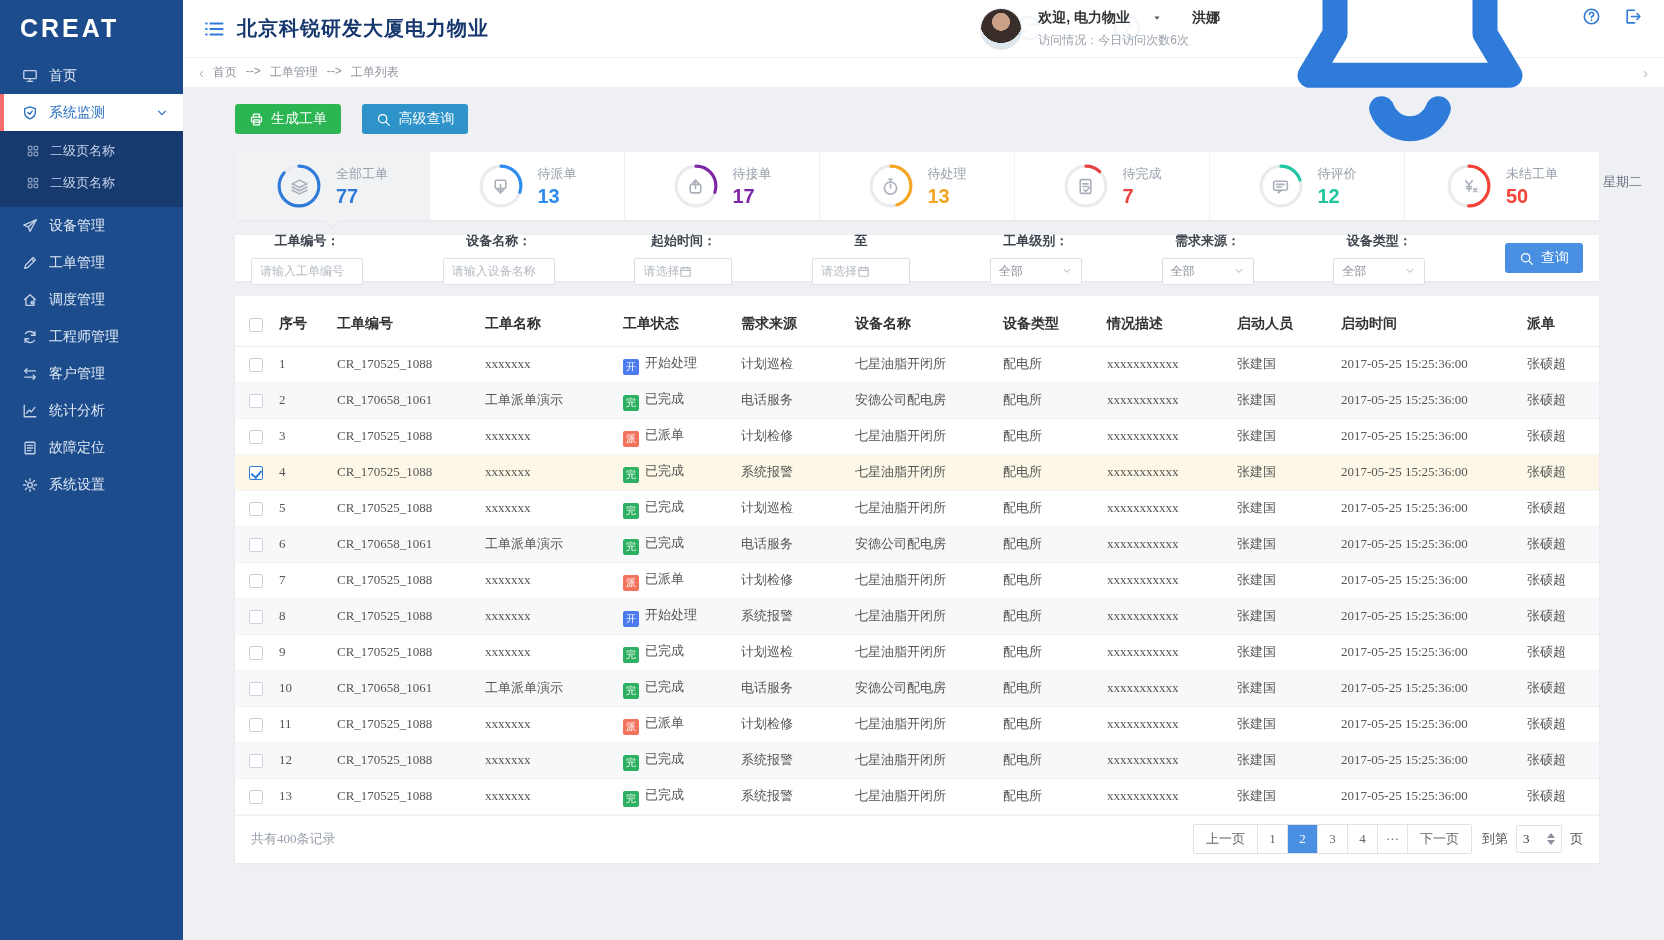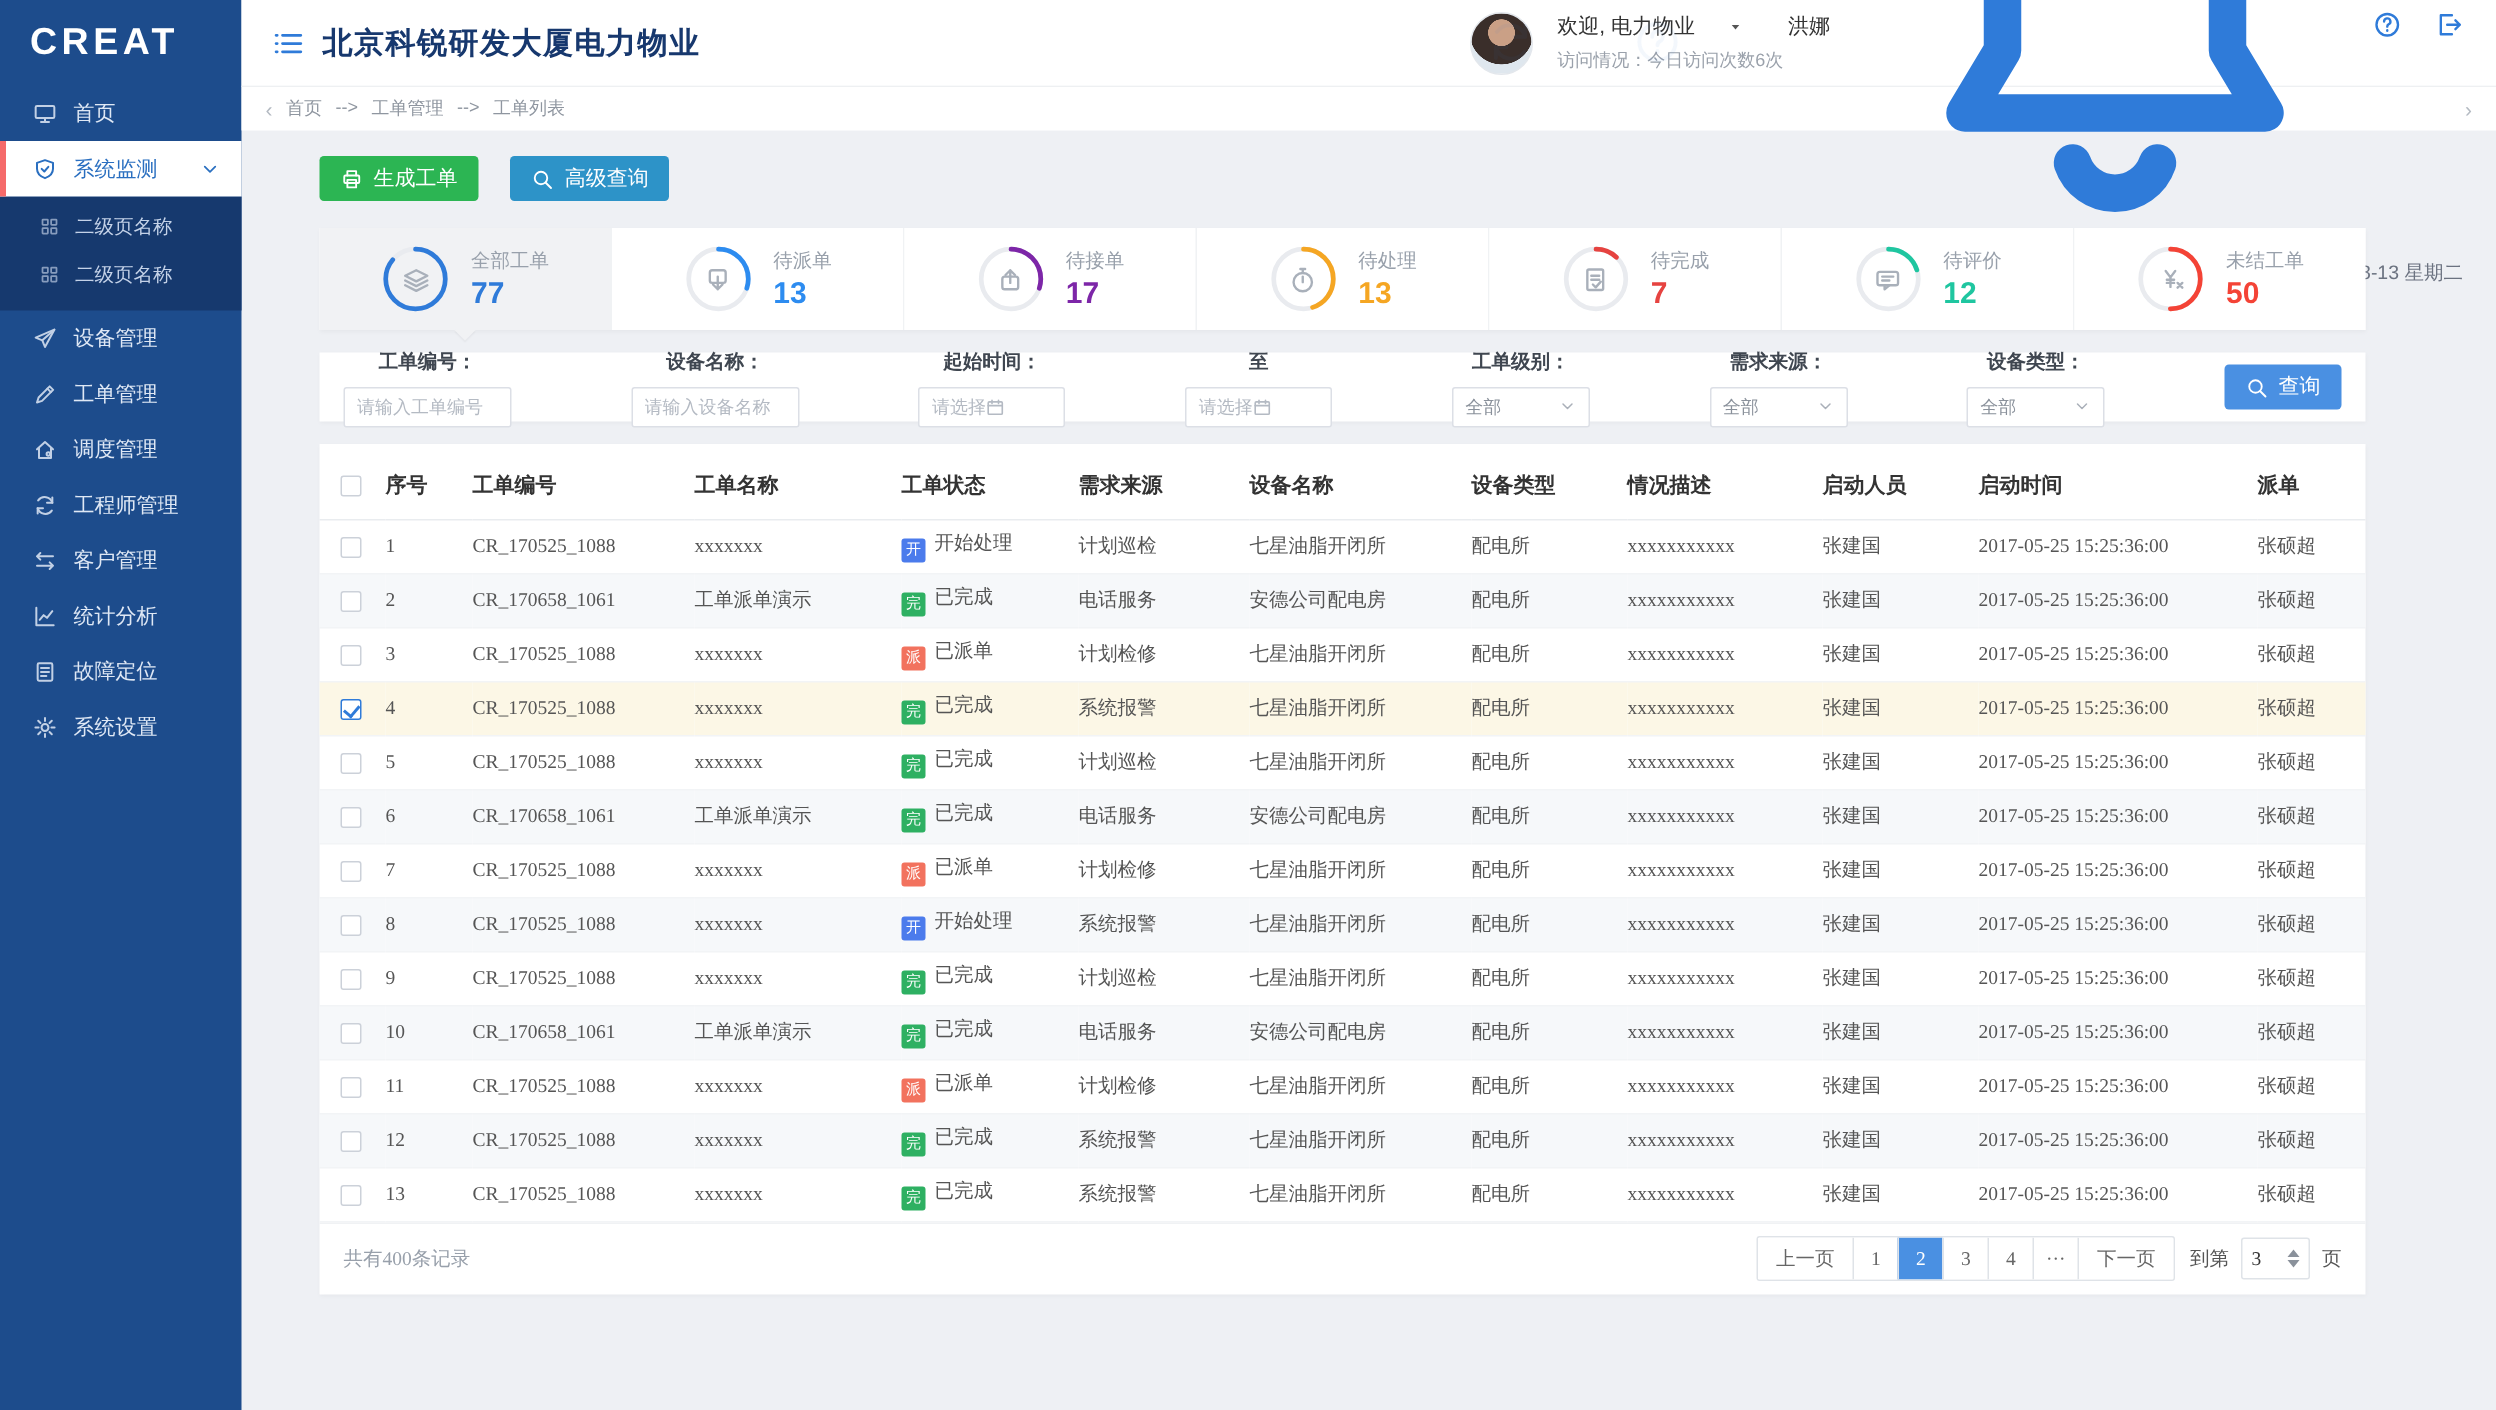--- a/index.html
+++ b/index.html
@@ -1,21 +1,21 @@
 <!DOCTYPE html>
 <html><head>
 <meta charset="utf-8">
 <style>
   * { margin:0; padding:0; box-sizing:border-box; }
   html,body { width:1664px; height:940px; overflow:hidden; }
   body { font-family:"Liberation Sans","DejaVu Sans",sans-serif; background:#eef0f4; color:#333; }
   .app { display:flex; width:1664px; height:940px; }
 
   
-  .sidebar { width:161px; background:#1d4c8c; flex-shrink:0; display:flex; flex-direction:column; }
+  .sidebar { width:183px; background:#1d4c8c; flex-shrink:0; display:flex; flex-direction:column; }
   .logo { height:57px; display:flex; align-items:center; padding-left:20px; color:#fff;
           font-weight:bold; font-size:25px; letter-spacing:3px; }
   .side-item { height:37px; display:flex; align-items:center; gap:11px; padding-left:22px;
                color:#dfe8f5; font-size:14px; cursor:pointer; position:relative; }
   .side-item .icn { width:16px; height:16px; opacity:.85; flex-shrink:0; }
   .side-item.active { background:#ffffff; color:#2a6fc0; border-left:4px solid #f56a6a; padding-left:18px; }
   .side-item.active .icn { opacity:1; }
   .side-item .chev { width:14px; height:14px; margin-left:auto; margin-right:14px; }
   .submenu { background:#16396e; padding:4px 0 8px; }
   .sub-item { height:32px; display:flex; align-items:center; gap:10px; padding-left:26px;
@@ -27,21 +27,21 @@
 
   .topbar { height:57px; background:#fff; display:flex; align-items:center; padding:0 22px 0 20px; position:relative; }
   .topbar .list-icn { width:22px; height:22px; color:#2f7bd9; }
   .page-title { font-size:20px; font-weight:bold; color:#17386e; margin-left:12px; letter-spacing:1px; }
   .watermarks { position:absolute; left:830px; top:12px; display:flex; gap:66px; opacity:.05; color:#2f7bd9; }
   .watermarks .icn { width:32px; height:32px; }
   .user-zone { margin-left:auto; display:flex; align-items:center; gap:16px; }
   .avatar { width:42px; height:42px; border-radius:50%; flex-shrink:0;
             background:radial-gradient(circle at 50% 32%, #caa086 26%, #3a2e2a 27% 62%, #dfe7ee 63%);
             border:1px solid #e3e7ec; }
-  .user-text .line1 { font-size:14px; font-weight:normal; color:#333; display:flex; align-items:center; gap:22px; }
+  .user-text .line1 { font-size:14px; font-weight:bold; color:#333; display:flex; align-items:center; gap:22px; }
   .user-text .line1 .caret { width:10px; height:10px; color:#555; }
   .user-text .uname { margin-left:8px; }
   .user-text .line2 { font-size:12px; color:#9aa1ab; margin-top:5px; }
   .icons-date { display:flex; flex-direction:column; align-items:flex-end; gap:6px; margin-left:24px; }
   .icons-row { display:flex; align-items:center; gap:22px; color:#2f7bd9; }
   .icons-row .icn { width:19px; height:19px; cursor:pointer; }
   .bell-wrap { position:relative; }
   .date-line { font-size:13px; color:#6b7280; }
 
   .breadcrumb { height:30px; background:#fff; border-top:1px solid #eef0f2; display:flex; align-items:center;

